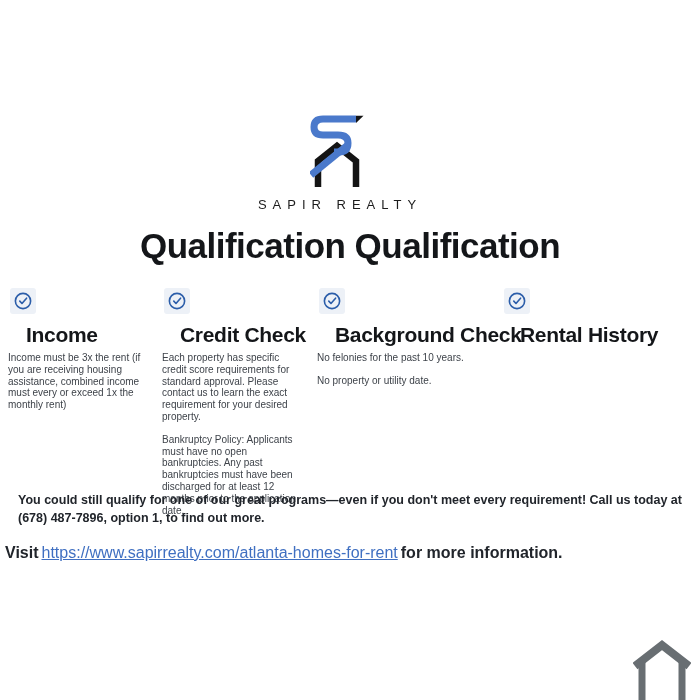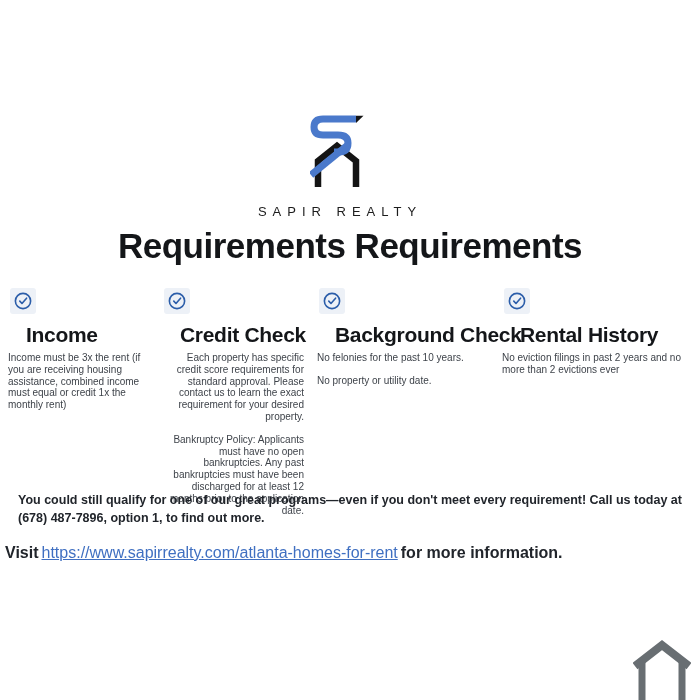--- a/index.html
+++ b/index.html
@@ -17,40 +17,40 @@
   
   .logo-block {
     position:absolute; top:113px; left:0; right:0;
     display:flex; flex-direction:column; align-items:center;
     transform:translateX(-13px);
   }
   .logo-mark { width:54px; height:76px; display:block; }
   .logo-mark .blue { stroke:var(--logo-blue,#4a79cb); fill:none; }
   .logo-mark .black { stroke:#141414; fill:none; }
   .wordmark {
-    margin-top:15px;
+    margin-top:8px;
     font-size:13px; font-weight:400;
     letter-spacing:6px; text-indent:6px;
     color:#1c1c1c;
     white-space:nowrap;
   }
 
   
   .title {
     position:absolute; top:226px; left:0; right:0;
     text-align:center;
     font-size:35px; font-weight:700;
     letter-spacing:-0.5px;
     color:#141619;
   }
 
   
   .col { position:absolute; top:288px; }
   .col-1 { left:8px;   width:148px; }
-  .col-2 { left:162px; width:142px;text-align:right; }
+  .col-2 { left:162px; width:142px; }
   .col-3 { left:317px; width:178px; }
   .col-4 { left:502px; width:192px; }
 
   .check-tile {
     width:26px; height:26px; border-radius:3px;
     background:#edf1f7;
     display:flex; align-items:center; justify-content:center;
     margin-left:2px;
   }
   .check-tile svg { width:22px; height:22px; }
@@ -105,31 +105,31 @@
 
       <polygon points="46,2.8 53.5,2.8 46,10" fill="#141414" stroke="none"></polygon>
 
       <path class="blue" d="M46,6 H13 Q4,6 4,14 Q4,22 13,22 H28 Q38,22 38,30 Q38,39 29,39 H24" stroke-width="7" stroke-linecap="butt"></path>
 
       <path class="blue" d="M39,31 L1,62" stroke-width="7" stroke-linecap="butt"></path>
     </svg>
     <div class="wordmark">SAPIR REALTY</div>
   </div>
 
-  <h1 class="title">Requirements Requirements</h1>
+  <h1 class="title">Qualification Qualification</h1>
 
   <div class="col col-1">
     <div class="check-tile">
       <svg viewBox="0 0 26 26">
           <circle class="stroke" cx="13" cy="13" r="9" stroke-width="1.9"></circle>
           <path class="stroke" d="M9.2,13.2 l2.6,2.7 l5.4,-6.2" stroke-width="1.9" stroke-linecap="round" stroke-linejoin="round"></path>
         </svg>
     </div>
     <h2>Income</h2>
-    <p>Income must be 3x the rent (if you are receiving housing assistance, combined income must equal or credit 1x the monthly rent)</p>
+    <p>Income must be 3x the rent (if you are receiving housing assistance, combined income must every or exceed 1x the monthly rent)</p>
   </div>
 
   <div class="col col-2">
     <div class="check-tile">
       <svg viewBox="0 0 26 26">
           <circle class="stroke" cx="13" cy="13" r="9" stroke-width="1.9"></circle>
           <path class="stroke" d="M9.2,13.2 l2.6,2.7 l5.4,-6.2" stroke-width="1.9" stroke-linecap="round" stroke-linejoin="round"></path>
         </svg>
     </div>
     <h2>Credit Check</h2>
@@ -150,21 +150,20 @@
   </div>
 
   <div class="col col-4">
     <div class="check-tile">
       <svg viewBox="0 0 26 26">
           <circle class="stroke" cx="13" cy="13" r="9" stroke-width="1.9"></circle>
           <path class="stroke" d="M9.2,13.2 l2.6,2.7 l5.4,-6.2" stroke-width="1.9" stroke-linecap="round" stroke-linejoin="round"></path>
         </svg>
     </div>
     <h2>Rental History</h2>
-    <p>No eviction filings in past 2 years and no more than 2 evictions ever</p>
   </div>
 
   <p class="promo">You could still qualify for one of our great programs—even if you don't meet every requirement! Call us today at (678) 487-7896, option 1, to find out more.</p>
 
   <p class="visit"><span>Visit</span><a href="#">https://www.sapirrealty.com/atlanta-homes-for-rent</a><span>for more information.</span></p>
 
   <svg class="house-icon" viewBox="0 0 58 64" aria-hidden="true">
     <path class="g" d="M2,26 L29,5 L56,26" stroke-width="8" stroke-linejoin="miter"></path>
     <path class="g" d="M9,22 V64" stroke-width="7"></path>
     <path class="g" d="M49,22 V64" stroke-width="7"></path>

